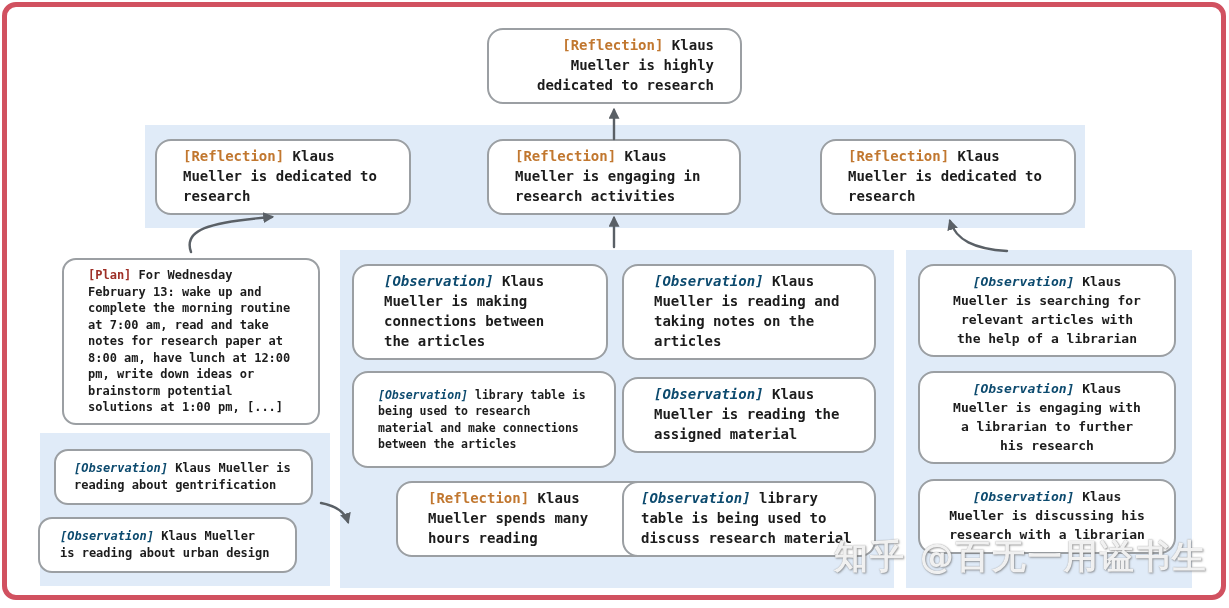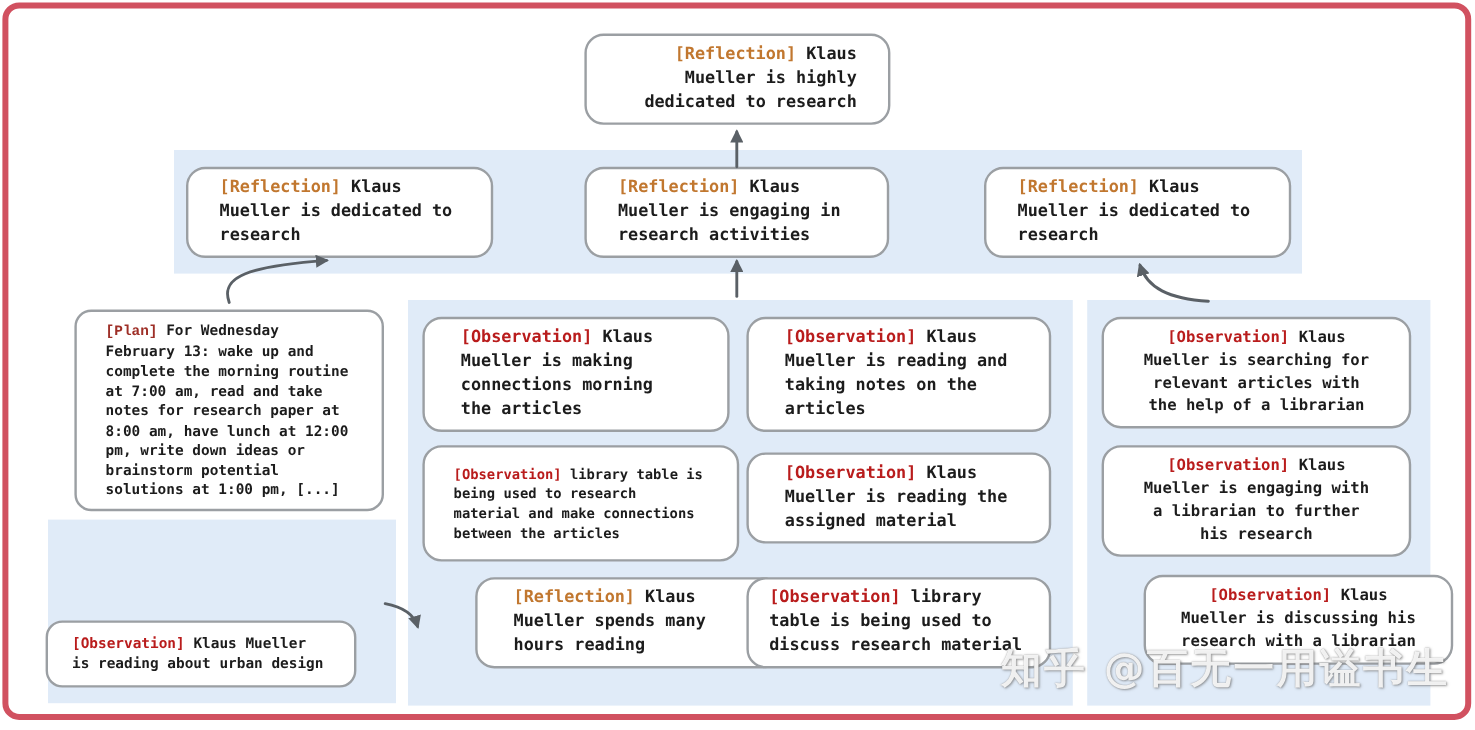--- a/index.html
+++ b/index.html
@@ -4,22 +4,22 @@
 <style>
   html,body{margin:0;padding:0;background:#ffffff;}
   .stage{position:relative;width:1229px;height:608px;background:#ffffff;overflow:hidden;
          font-family:"DejaVu Sans Mono","Liberation Mono",monospace;}
   .frame{position:absolute;left:2px;top:2px;right:3px;bottom:8px;border:5px solid #d15160;
          border-radius:14px;pointer-events:none;z-index:50;}
   .panel{position:absolute;background:#e0ebf8;z-index:1;}
   .node{position:absolute;background:#ffffff;border:2.5px solid #9b9fa3;border-radius:16px;
         box-sizing:border-box;font-weight:bold;color:#1c1c1c;font-size:14px;line-height:1.42;z-index:10;}
   .tag-reflection{color:#c1772f;}
-  .tag-plan{color:#9e2f27;font-family:Liberation Mono, monospace;}
-  .tag-observation{color:#b91c1c;}
+  .tag-plan{color:#9e2f27;}
+  .tag-observation{color:#0c4a6e;font-style:italic;}
   .pad26{padding:6px 26px;}
   .pad30{padding:6px 30px;}
   .pad17{padding:6px 17px;}
   .padrc{font-size:13px;line-height:1.45;padding:7px 28px;text-align:center;}
   .plan-node{font-size:12px;line-height:1.38;padding:7px 24px;border-radius:14px;}
   .small-obs{font-size:12px;line-height:1.42;padding:9px 18px;border-radius:14px;}
   .small-obs2{font-size:12px;line-height:1.42;padding:9px 20px;border-radius:14px;}
   .pada2{font-size:11.5px;line-height:1.42;padding:14px 24px;}
   svg.arrows{position:absolute;left:0;top:0;z-index:20;pointer-events:none;}
   .watermark{position:absolute;left:834px;top:534px;z-index:40;
@@ -53,28 +53,32 @@
   <div class="node pad26" style="left:820px;top:139px;width:256px;">
     <span class="tag-reflection">[Reflection]</span>
     <span>Klaus Mueller is dedicated to research</span>
   </div>
 
   <div class="node plan-node" style="left:62px;top:258px;width:258px;">
     <span class="tag-plan">[Plan]</span>
     <span>For Wednesday February 13: wake up and complete the morning routine at 7:00 am, read and take notes for research paper at 8:00 am, have lunch at 12:00 pm, write down ideas or brainstorm potential solutions at 1:00 pm, [...]</span>
   </div>
 
+  <div class="node small-obs" style="left:54px;top:449px;width:259px;">
+    <span class="tag-observation">[Observation]</span>
+    <span>Klaus Mueller is reading about gentrification</span>
+  </div>
   <div class="node small-obs2" style="left:38px;top:517px;width:259px;">
     <span class="tag-observation">[Observation]</span>
     <span>Klaus Mueller is reading about urban design</span>
   </div>
 
   <div class="node pad30" style="left:352px;top:264px;width:256px;">
     <span class="tag-observation">[Observation]</span>
-    <span>Klaus Mueller is making connections morning the articles</span>
+    <span>Klaus Mueller is making connections between the articles</span>
   </div>
   <div class="node pada2" style="left:352px;top:371px;width:264px;">
     <span class="tag-observation">[Observation]</span>
     <span>library table is being used to research material and make connections between the articles</span>
   </div>
   <div class="node pad30" style="left:352px;top:481px;width:256px;margin-left:44px;">
     <span class="tag-reflection">[Reflection]</span>
     <span>Klaus Mueller spends many hours reading</span>
   </div>
 
@@ -92,21 +96,21 @@
   </div>
 
   <div class="node padrc" style="left:918px;top:264px;width:258px;">
     <span class="tag-observation">[Observation]</span>
     <span>Klaus Mueller is searching for relevant articles with the help of a librarian</span>
   </div>
   <div class="node padrc" style="left:918px;top:371px;width:258px;">
     <span class="tag-observation">[Observation]</span>
     <span>Klaus Mueller is engaging with a librarian to further his research</span>
   </div>
-  <div class="node padrc" style="left:953px;top:479px;width:258px;">
+  <div class="node padrc" style="left:918px;top:479px;width:258px;">
     <span class="tag-observation">[Observation]</span>
     <span>Klaus Mueller is discussing his research with a librarian</span>
   </div>
 
   <svg class="arrows" width="1229" height="608" viewBox="0 0 1229 608">
     <defs>
       <marker id="ah" viewBox="0 0 10 10" refX="8" refY="5" markerWidth="11" markerHeight="11" orient="auto-start-reverse" markerUnits="userSpaceOnUse">
         <path d="M0,0 L10,5 L0,10 z" fill="#5a6066"></path>
       </marker>
     </defs>

